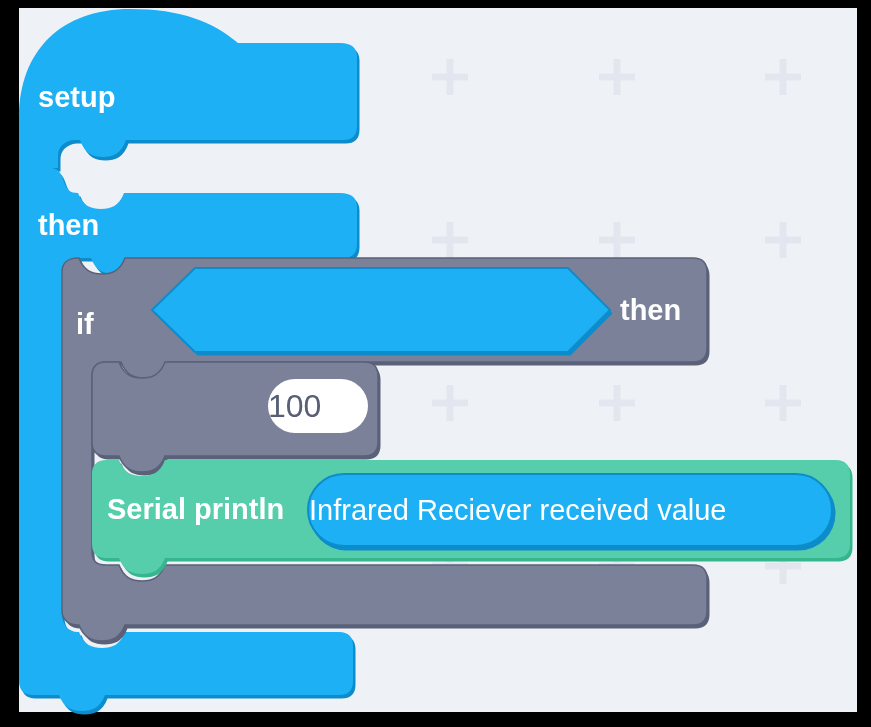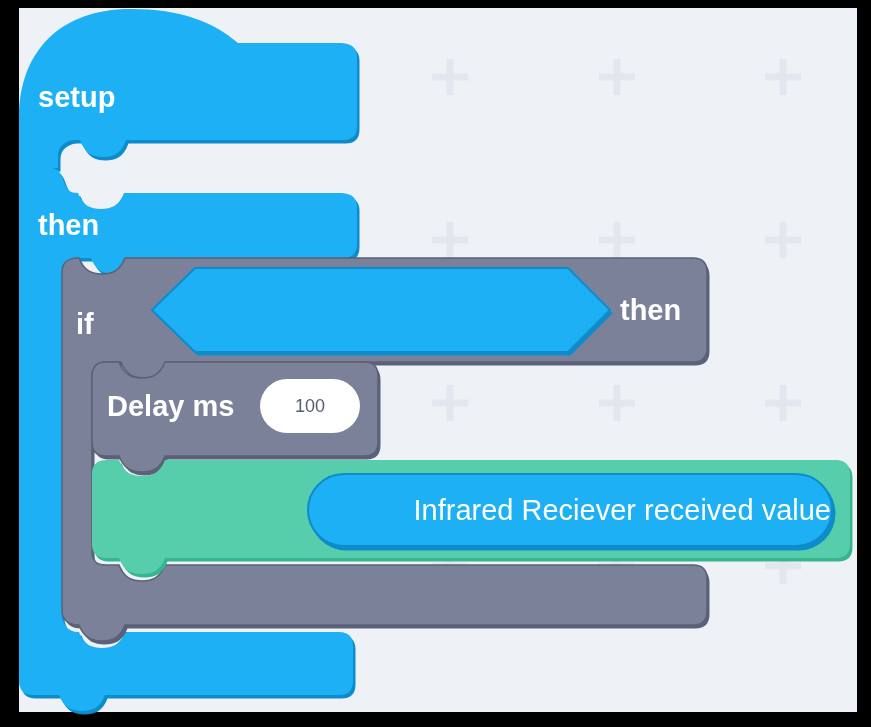--- a/index.html
+++ b/index.html
@@ -12,27 +12,27 @@
   *{margin:0;padding:0;box-sizing:border-box;}
   html,body{width:871px;height:727px;overflow:hidden;background:var(--frame);
     font-family:"Liberation Sans","DejaVu Sans",sans-serif;}
   #stage{position:absolute;left:0;top:0;width:871px;height:727px;}
   #workspace-bg{position:absolute;left:19px;top:8px;width:838px;height:704px;
     background:var(--background);}
   svg.blocks{position:absolute;left:0;top:0;width:871px;height:727px;display:block;}
   .lbl{position:absolute;color:var(--label_text);font-size:29px;line-height:32px;
     white-space:nowrap;z-index:3;font-weight:bold;}
   .lbl.centered{text-align:center;}
-  #delay-input{position:absolute;left:260px;top:379px;width:100px;height:54px;
+  #delay-input{position:absolute;left:268px;top:379px;width:100px;height:54px;
     background:var(--field_bg);border-radius:27px;z-index:3;
-    color:var(--field_text);font-size:18px;line-height:54px;text-align:center;}
+    color:var(--field_text);font-size:32px;line-height:54px;}
   #serial-arg-pill{position:absolute;left:307px;top:473px;width:526px;height:74px;
     background:var(--blue);border:2px solid var(--blue_dark);border-radius:37px;
     box-shadow:2.5px 3.5px 0 var(--blue_dark);z-index:3;
-    display:flex;align-items:center;justify-content:flex-end;
+    display:flex;align-items:center;justify-content:flex-start;
     color:var(--label_text);font-size:29px;white-space:nowrap;}
 </style>
 </head>
 <body>
 
 <div id="stage">
   <div id="workspace-bg"></div>
 
   <svg class="blocks" viewBox="0 0 871 727">
     <defs>
@@ -117,21 +117,21 @@
 
   <div class="lbl" style="left:38px;top:81px">setup</div>
 
   <div class="lbl" style="left:38px;top:209px">then</div>
 
   <div class="lbl" style="left:76px;top:308px">if</div>
 
 
   <div class="lbl" style="left:620px;top:294px">then</div>
 
-  <div class="lbl" style="left:107px;top:390px">Delay ms</div>
 
   <div id="delay-input">100</div>
 
+  <div class="lbl" style="left:107px;top:493px">Serial println</div>
 
   <div id="serial-arg-pill">
     <span>Infrared Reciever received value</span>
   </div>
 </div>
 
 </body></html>

